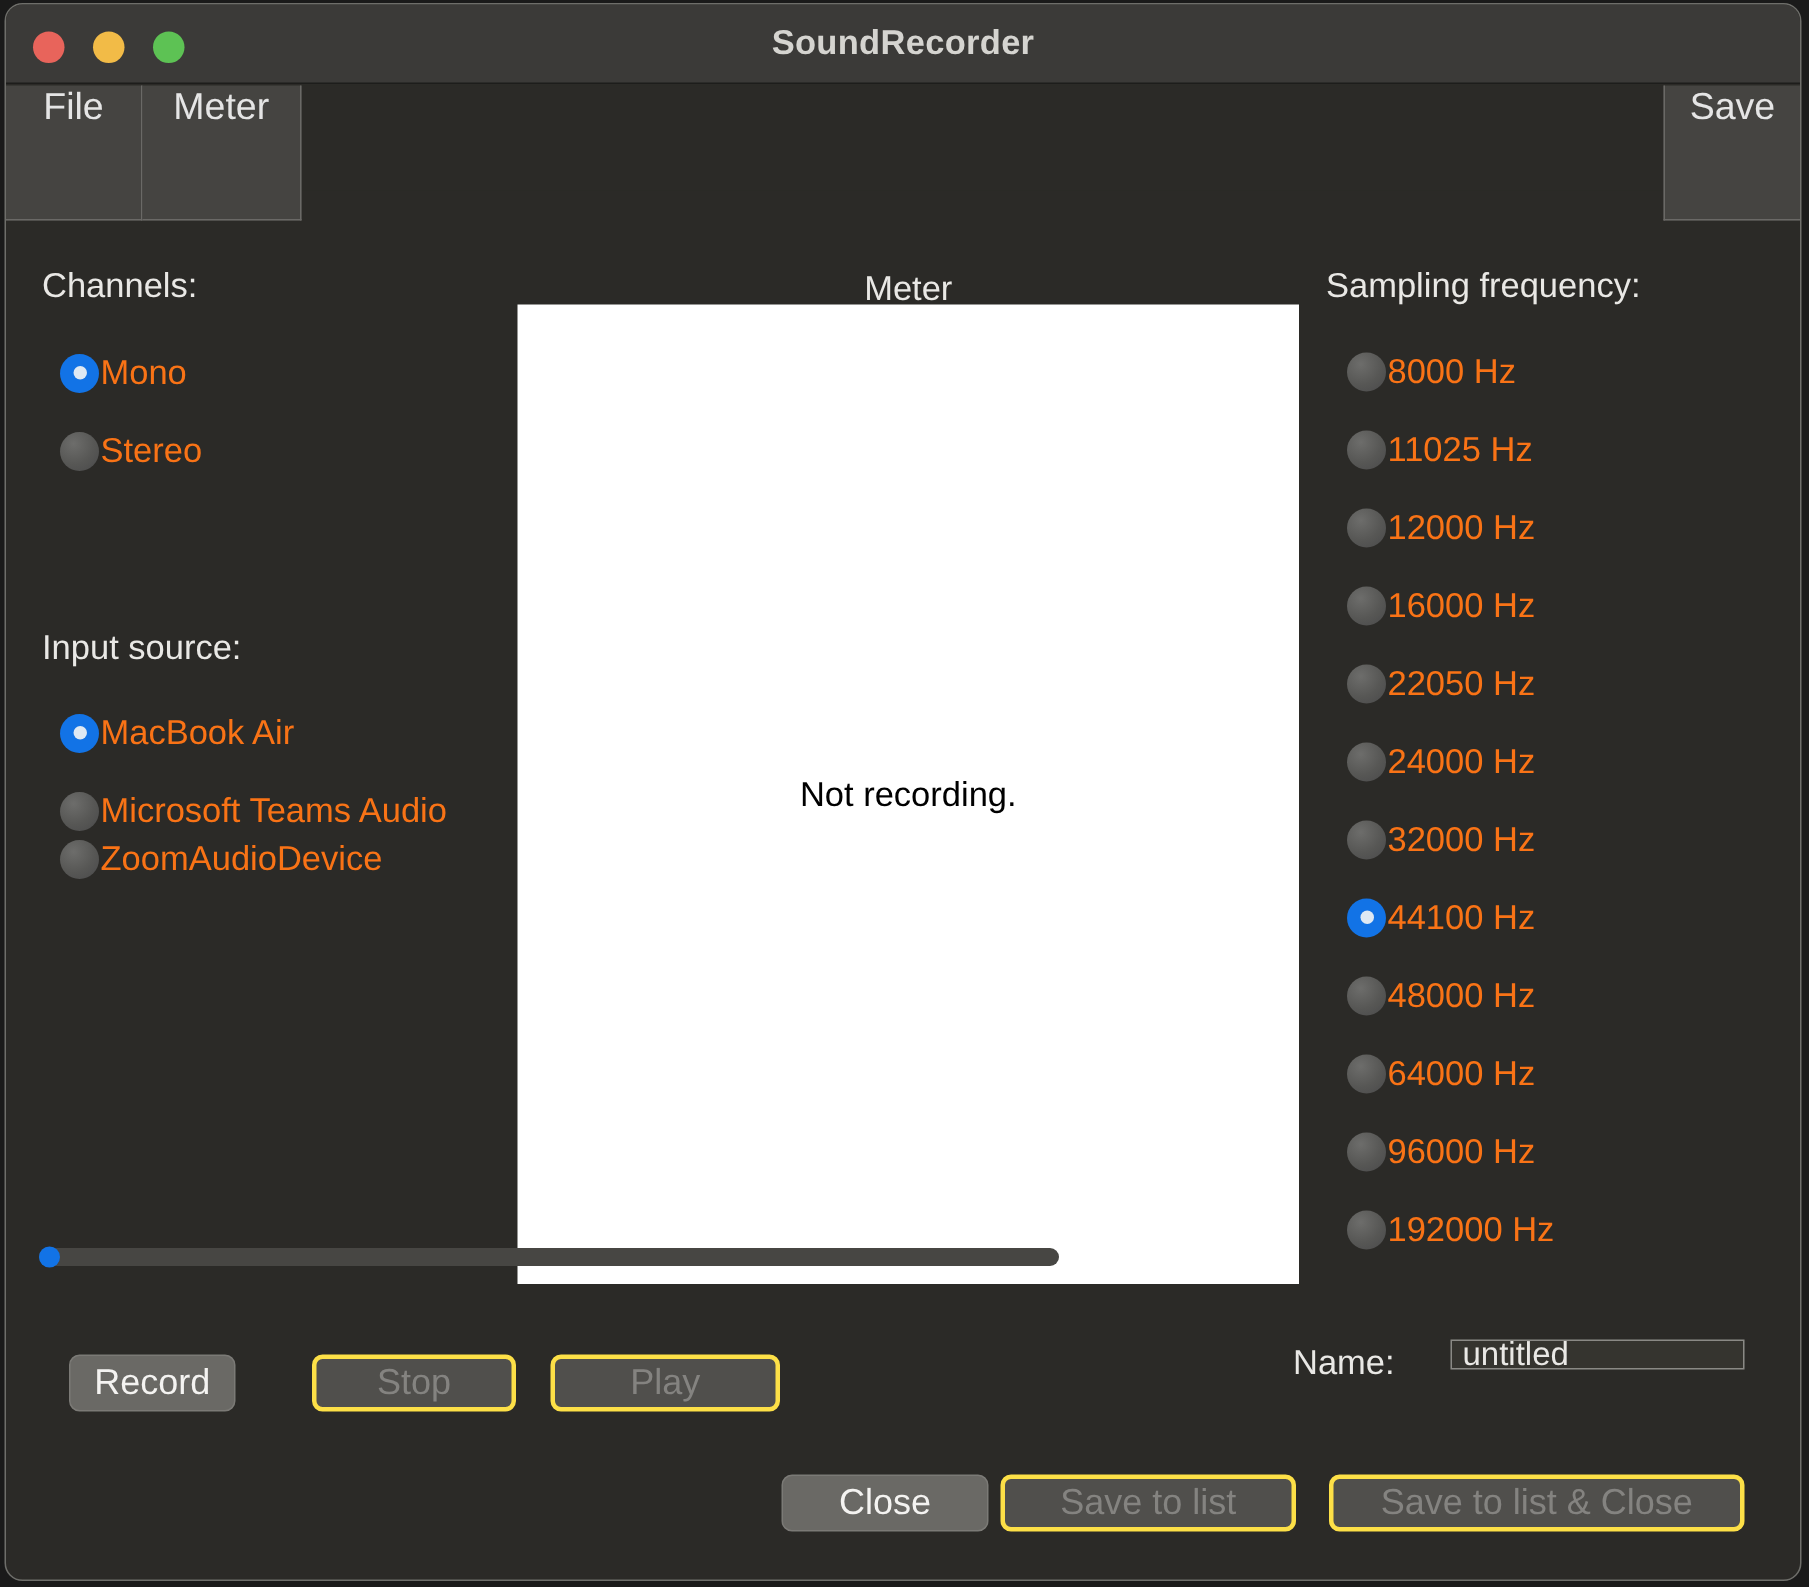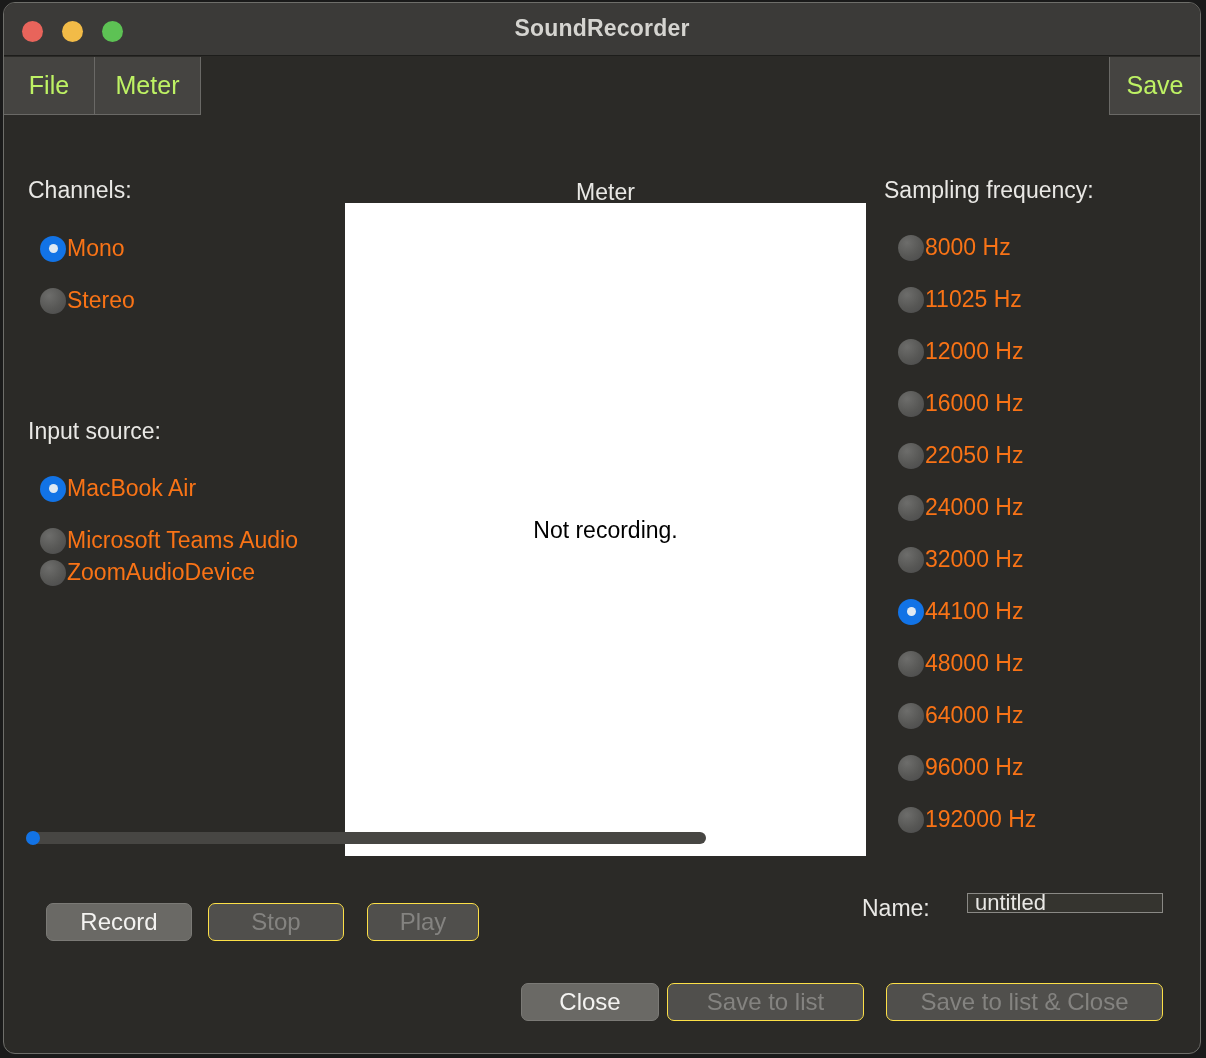--- a/index.html
+++ b/index.html
@@ -62,29 +62,28 @@
   #menubar {
     position: absolute;
     left: 0; top: 54px;
     width: 100%;
     height: 70px;
     background: #2b2a27;
   }
   .menu-btn {
     position: absolute;
     top: 0;
-    height: 58px;
+    height: 90px;
     background: #454441;
     border-right: 1px solid #6a6966;
     border-bottom: 1px solid #6a6966;
     box-sizing: border-box;
-    color: #bef264;
+    color: #e5e5e5;
     font-size: 25px;
     display: flex;
-    align-items: center;
     justify-content: center;
   }
   #menu-file  { left: 0px;  width: 91px; }
   #menu-meter { left: 91px; width: 106px; }
   #menu-help  {
     right: 0px;
     width: 91px;
     border-right: none;
     border-left: 1px solid #6a6966;
   }
@@ -204,26 +203,26 @@
     height: 38px;
   }
   .btn.enabled {
     background: #6a6965;
     color: #f4f3f1;
     border: 1px solid #7b7a76;
   }
   .btn.disabled {
     background: #504f4c;
     color: #848380;
-    border: 1px solid #fde047;
-  }
-
-  #btn-record  { left: 42px;  top: 776px; width: 146px; }
+    border: 3px solid #fde047;
+  }
+
+  #btn-record  { left: 42px;  top: 776px; width: 111px; }
   #btn-stop    { left: 204px; top: 776px; width: 136px; }
-  #btn-play    { left: 363px; top: 776px; width: 112px; }
+  #btn-play    { left: 363px; top: 776px; width: 153px; }
 
   #btn-close             { left: 517px; top: 856px; width: 138px; }
   #btn-save-list         { left: 663px; top: 856px; width: 197px; align-items: center; }
   #btn-save-list-close   { left: 882px; top: 856px; width: 277px; }
 
   
   #name-label {
     position: absolute;
     left: 858px;
     top: 768px;

